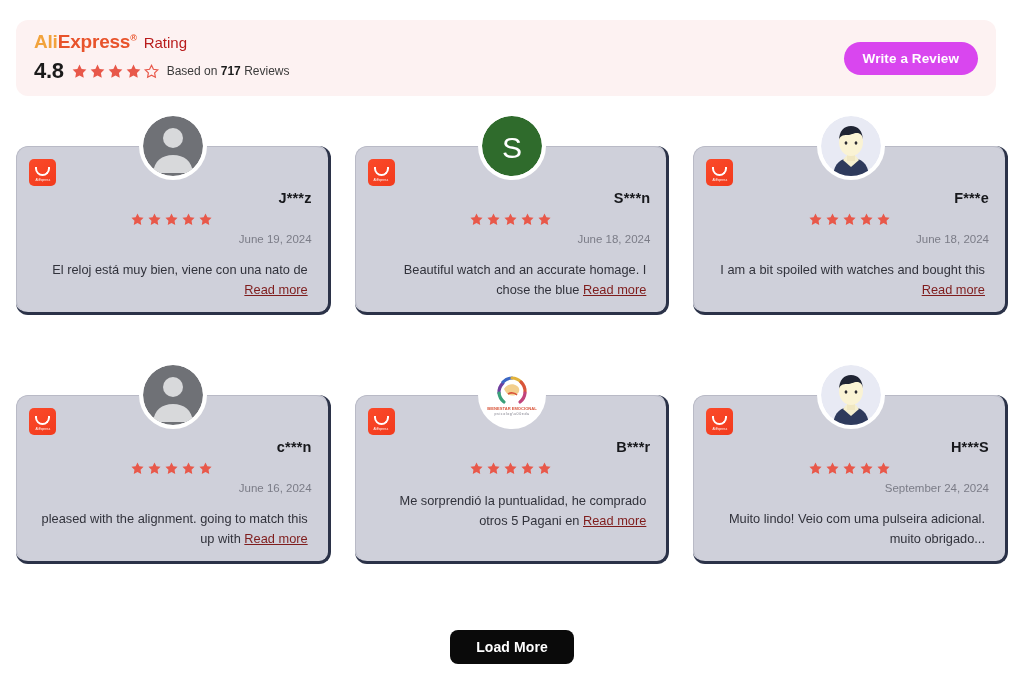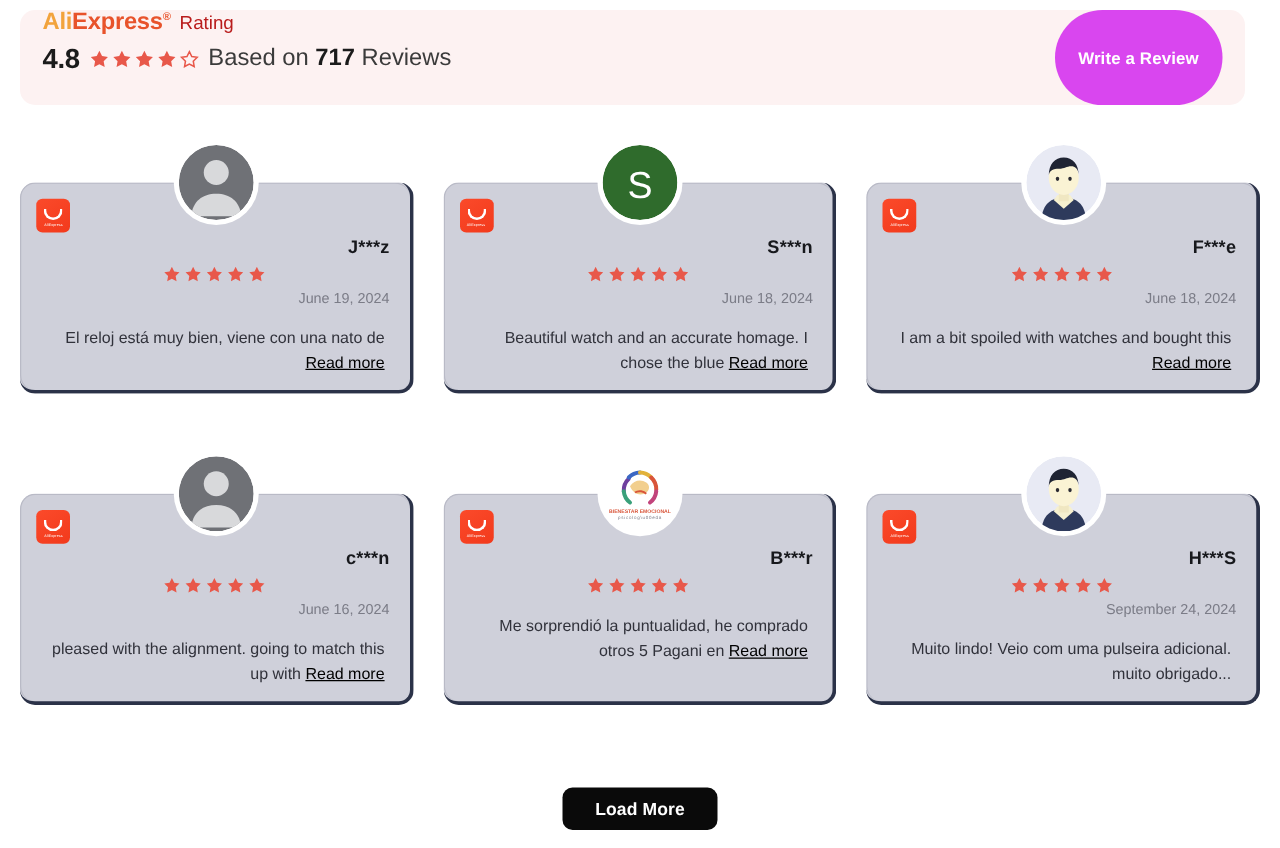--- a/index.html
+++ b/index.html
@@ -7,34 +7,34 @@
     width:1024px;height:678px;
     background:#ffffff;
     font-family:"Liberation Sans", sans-serif;
     -webkit-font-smoothing:antialiased;
     overflow:hidden;
   }
   .page{position:relative;width:1024px;height:678px;}
 
   
   .rating-header{
-    position:absolute;left:16px;top:8px;width:980px;height:76px;
+    position:absolute;left:16px;top:20px;width:980px;height:76px;
     background:#fdf2f2;border-radius:12px;
-    display:flex;justify-content:space-between;
+    display:flex;align-items:center;justify-content:space-between;
     padding:0 18px;box-sizing:border-box;
   }
   .brand-row{display:flex;align-items:baseline;gap:7px;line-height:1;}
   .brand-logo{font-size:19px;font-weight:700;letter-spacing:-.2px;}
   .brand-logo .ali{color:#f2a33c;}
   .brand-logo .express{color:#e8532b;}
   .brand-logo .tm{font-size:9px;vertical-align:super;color:#e8532b;}
   .rating-word{font-size:15px;color:#b91c1c;}
   .score-row{display:flex;align-items:center;gap:7px;margin-top:7px;}
   .score{font-size:22px;font-weight:700;color:#1b1b1b;letter-spacing:-.3px;}
-  .based{font-size:19px;color:#3b3b3b;}
+  .based{font-size:12px;color:#3b3b3b;}
   .based b{font-weight:700;color:#1b1b1b;}
   .hdr-stars{display:flex;align-items:center;gap:1px;}
   .hdr-stars svg{display:block;}
 
   .write-btn{
     background:#d946ef;color:#fff;border:none;border-radius:999px;
     font-family:"Liberation Sans", sans-serif;
     font-size:13.5px;font-weight:600;padding:9px 19px;cursor:pointer;
     letter-spacing:.1px;
   }
@@ -87,21 +87,21 @@
     margin:0;padding-top:44px;
     font-size:14.5px;font-weight:700;color:#17181c;letter-spacing:.2px;
   }
   .stars{display:flex;justify-content:center;gap:2px;margin-top:6px;}
   .stars svg{display:block;}
   .date{margin-top:6px;font-size:11.5px;color:#7b7c87;}
   .body{
     margin-top:15px;font-size:12.8px;line-height:1.55;color:#31323b;
     padding:0 4px;
   }
-  .read-more{color:#000000;text-decoration:underline;cursor:pointer;}
+  .read-more{color:#7f1d1d;text-decoration:underline;cursor:pointer;}
 
   
   .load-more-wrap{position:absolute;left:0;right:0;top:630px;display:flex;justify-content:center;}
   .load-more{
     background:#0a0a0a;color:#fff;border:none;border-radius:8px;
     font-family:"Liberation Sans", sans-serif;
     font-size:14px;font-weight:700;padding:9px 26px;cursor:pointer;letter-spacing:.1px;
   }
 </style>
 </head>

